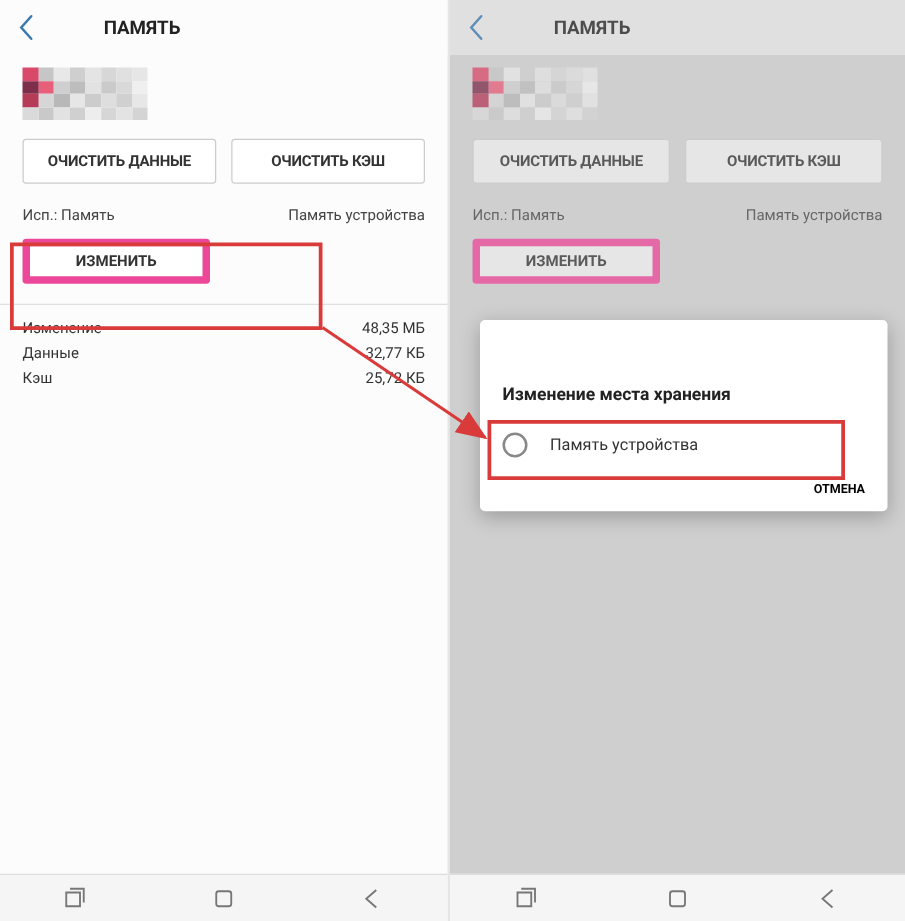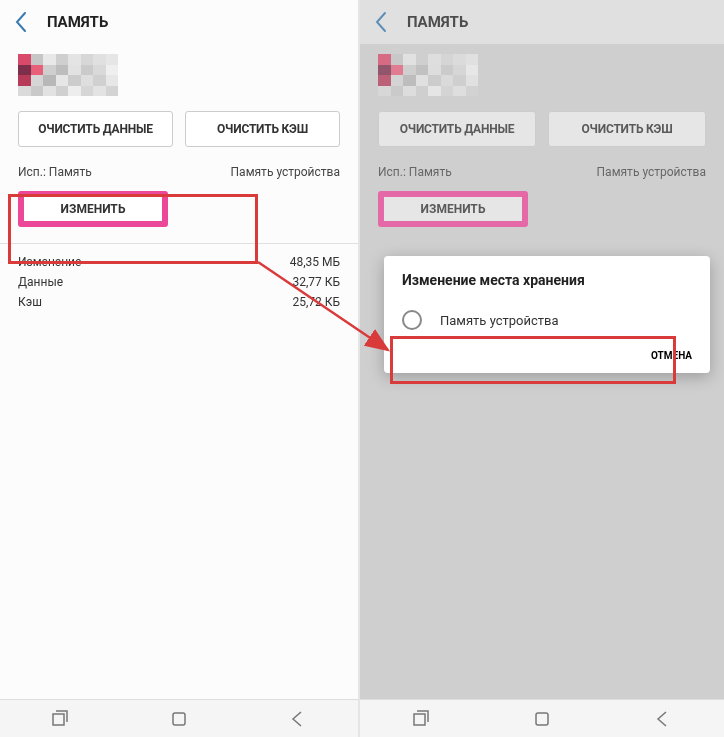--- a/index.html
+++ b/index.html
@@ -1,41 +1,41 @@
 <!DOCTYPE html>
 <html><head>
   <meta charset="utf-8">
   <style>
     * { box-sizing: border-box; margin: 0; padding: 0; }
     body { font-family: Roboto, Arial, sans-serif; background: #fff; width: 724px; height: 737px; overflow: hidden; position: relative; }
     .container { display: flex; width: 724px; height: 737px; }
     .screen { position: relative; height: 737px; background: #fcfcfc; }
     .screen.left { width: 360px; border-right: 2px solid #e5e5e5; }
     .screen.right { width: 364px; background: #e0e0e0; }
-    .header { display: flex; align-items: center; height: 44px; padding: 0 10px; background: #fcfcfc; }
+    .header { display: flex; align-items: center; height: 44px; padding: 0 10px; background: #fcfcfc; gap: 36px; }
     .back-icon { width: 22px; height: 22px; display: flex; align-items: center; justify-content: center; margin-right: 15px; }
     .back-icon svg { width: 14px; height: 22px; }
     .title { font-size: 15px; font-weight: bold; color: #222; }
     .app-icon-block { padding: 10px 18px 5px 18px; }
     .app-icon { width: 100px; height: 42px; display: flex; flex-wrap: wrap; }
     .pix { width: 12.5px; height: 10.5px; }
     .btn-row { display: flex; gap: 12px; padding: 10px 18px; }
     .btn { flex: 1; border: 1px solid #ccc; background: #fff; border-radius: 3px; height: 36px; display: flex; align-items: center; justify-content: center; font-size: 12px; font-weight: bold; color: #333; letter-spacing: -0.2px; }
     .info-row { display: flex; justify-content: space-between; padding: 8px 18px 4px 18px; font-size: 12px; color: #444; }
     .change-btn-wrap { padding: 8px 18px; }
     .change-btn { width: 150px; border: 6px solid #ec4899; background: #fff; border-radius: 3px; height: 36px; display: flex; align-items: center; justify-content: center; font-size: 12px; font-weight: bold; color: #333; }
     .section-label { padding: 14px 18px 8px 18px; font-size: 12px; color: #444; }
     .divider { height: 1px; background: #e0e0e0; margin: 8px 0 0 0; }
     .data-list { padding: 8px 18px; }
     .data-row { display: flex; justify-content: space-between; padding: 3px 0; font-size: 12px; color: #333; }
     .nav-bar { position: absolute; bottom: 0; left: 0; right: 0; height: 38px; background: #f5f5f5; display: flex; justify-content: space-around; align-items: center; border-top: 1px solid #ddd; }
     .nav-icon { width: 20px; height: 20px; display: flex; align-items: center; justify-content: center; }
     .highlight-box { position: absolute; border: 3px solid #d93a3a; pointer-events: none; }
     .dialog { position: absolute; left: 24px; right: 14px; top: 256px; background: #fff; border-radius: 4px; box-shadow: 0 4px 16px rgba(0,0,0,0.25); padding: 16px 0 8px 0; z-index: 10; }
-    .dialog-title { font-size: 14px; font-weight: bold; color: #222; padding: 0 18px 12px 18px; }
+    .dialog-title { font-size: 14px; font-weight: bold; color: #222; padding: 0 18px 12px 18px; margin-top: 36px; }
     .dialog-option { display: flex; align-items: center; padding: 10px 18px; font-size: 13px; color: #333; }
     .radio { width: 20px; height: 20px; border: 2px solid #888; border-radius: 50%; margin-right: 18px; position: relative; flex-shrink: 0; }
     .radio.checked { border-color: #1aa3c5; }
     .radio.checked::after { content: ""; position: absolute; top: 3px; left: 3px; width: 10px; height: 10px; background: #1aa3c5; border-radius: 50%; }
     .dialog-actions { display: flex; justify-content: flex-end; padding: 10px 18px 4px 18px; }
     .dialog-cancel { font-size: 10px; font-weight: bold; color: #000000; }
     .arrow-svg { position: absolute; pointer-events: none; z-index: 50; }
     .screen.right .header, .screen.right .app-icon-block, .screen.right .btn-row, .screen.right .info-row, .screen.right .change-btn-wrap { opacity: 0.75; }
     .screen.right .bg-under { background:#e0e0e0; }
   </style>

